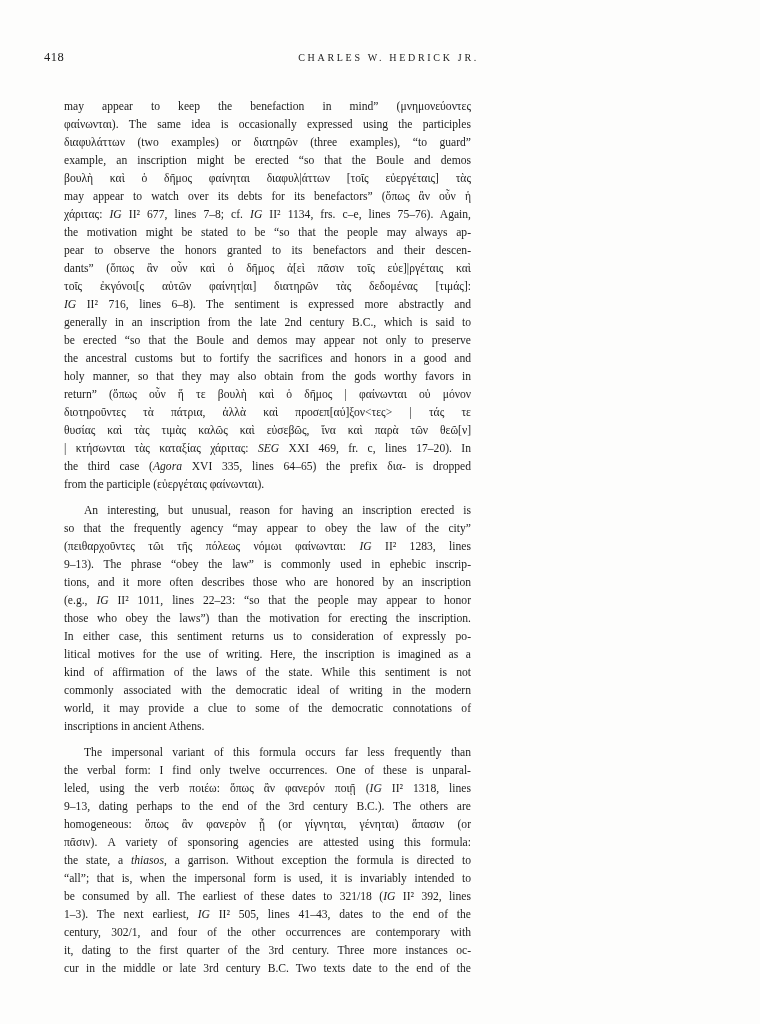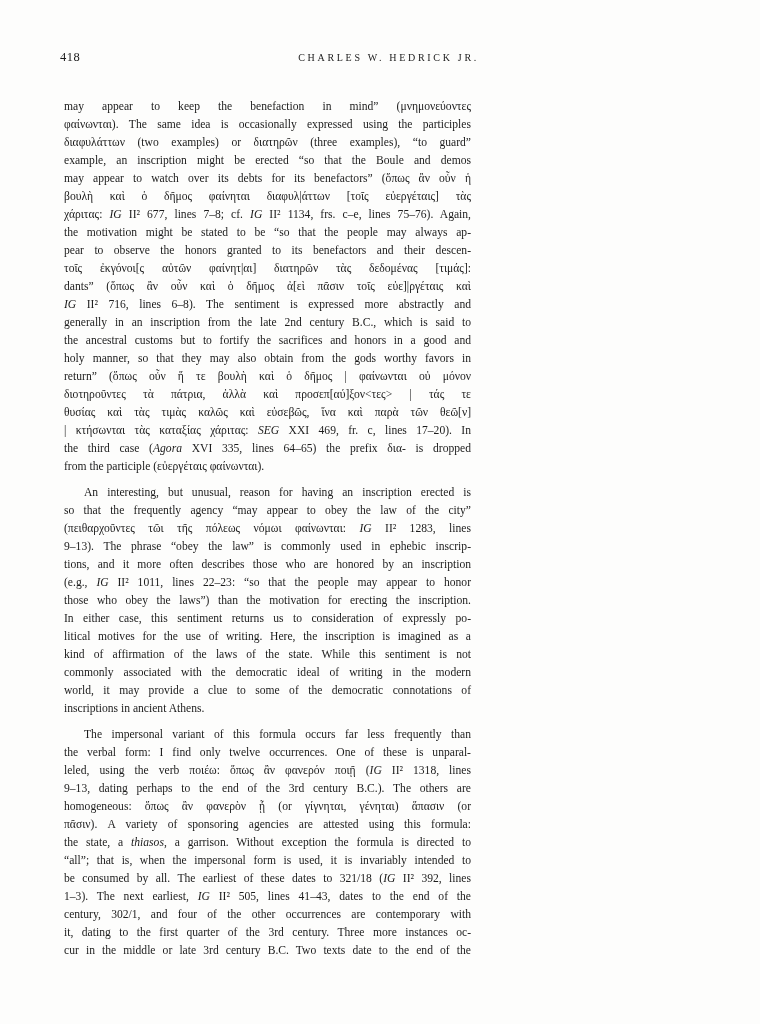--- a/index.html
+++ b/index.html
@@ -11,21 +11,21 @@
     position: relative;
     width: 760px;
     height: 1024px;
     background: #fdfdfc;
     overflow: hidden;
     font-family: "Liberation Serif", "DejaVu Serif", serif;
     color: #1b1b1b;
   }
   .page-number {
     position: absolute;
-    left: 60px;
+    left: 44px;
     top: 50px;
     font-size: 12.5px;
     line-height: 14px;
     letter-spacing: 0.5px;
   }
   .running-head {
     position: absolute;
     right: 281px; 
     top: 52px;
     font-size: 10px;
@@ -68,29 +68,30 @@
 
 <div class="page">
   <div class="page-number">418</div>
   <div class="running-head">CHARLES W. HEDRICK JR.</div>
   <div class="body-text">
       <div class="paragraph">
         <div class="line">may appear to keep the benefaction in mind” (μνημονεύοντες</div>
         <div class="line">φαίνωνται). The same idea is occasionally expressed using the participles</div>
         <div class="line">διαφυλάττων (two examples) or διατηρῶν (three examples), “to guard”</div>
         <div class="line">example, an inscription might be erected “so that the Boule and demos</div>
+        <div class="line">βουλὴ καὶ ὁ δῆμος φαίνηται διαφυλ|άττων [τοῖς εὐεργέταις] τὰς</div>
         <div class="line">may appear to watch over its debts for its benefactors” (ὅπως ἂν οὖν ἡ</div>
-        <div class="line">βουλὴ καὶ ὁ δῆμος φαίνηται διαφυλ|άττων [τοῖς εὐεργέταις] τὰς</div>
         <div class="line">χάριτας: <i>IG</i> II² 677, lines 7–8; cf. <i>IG</i> II² 1134, frs. c–e, lines 75–76). Again,</div>
         <div class="line">the motivation might be stated to be “so that the people may always ap-</div>
         <div class="line">pear to observe the honors granted to its benefactors and their descen-</div>
+        <div class="line">dants” (ὅπως ἂν οὖν καὶ ὁ δῆμος ἀ[εὶ πᾶσιν τοῖς εὐε]|ργέταις καὶ</div>
         <div class="line">τοῖς ἐκγόνοι[ς αὐτῶν φαίνητ|αι] διατηρῶν τὰς δεδομένας [τιμάς]:</div>
-        <div class="line">dants” (ὅπως ἂν οὖν καὶ ὁ δῆμος ἀ[εὶ πᾶσιν τοῖς εὐε]|ργέταις καὶ</div>
         <div class="line"><i>IG</i> II² 716, lines 6–8). The sentiment is expressed more abstractly and</div>
         <div class="line">generally in an inscription from the late 2nd century B.C., which is said to</div>
+        <div class="line">be erected “so that the Boule and demos may appear not only to preserve</div>
         <div class="line">the ancestral customs but to fortify the sacrifices and honors in a good and</div>
         <div class="line">holy manner, so that they may also obtain from the gods worthy favors in</div>
         <div class="line">return” (ὅπως οὖν ἥ τε βουλὴ καὶ ὁ δῆμος | φαίνωνται οὐ μόνον</div>
         <div class="line">διοτηροῦντες τὰ πάτρια, ἀλλὰ καὶ προσεπ[αύ]ξον&lt;τες&gt; | τάς τε</div>
         <div class="line">θυσίας καὶ τὰς τιμὰς καλῶς καὶ εὐσεβῶς, ἵνα καὶ παρὰ τῶν θεῶ[ν]</div>
         <div class="line">| κτήσωνται τὰς καταξίας χάριτας: <i>SEG</i> XXI 469, fr. c, lines 17–20). In</div>
         <div class="line">the third case (<i>Agora</i> XVI 335, lines 64–65) the prefix δια- is dropped</div>
         <div class="line para-end">from the participle (εὐεργέταις φαίνωνται).</div>
       </div>
       <div class="paragraph">

